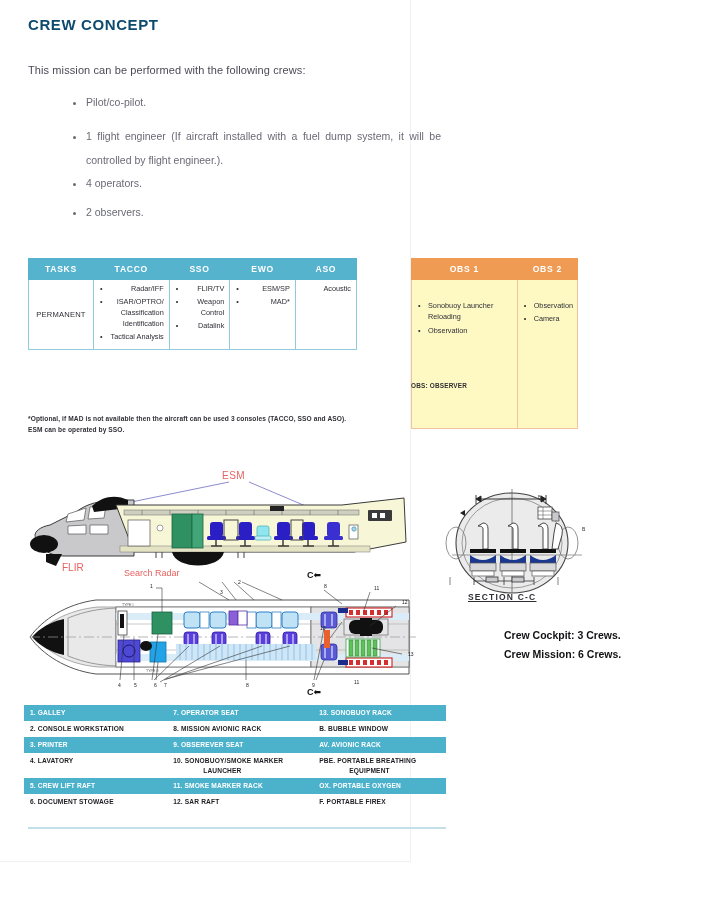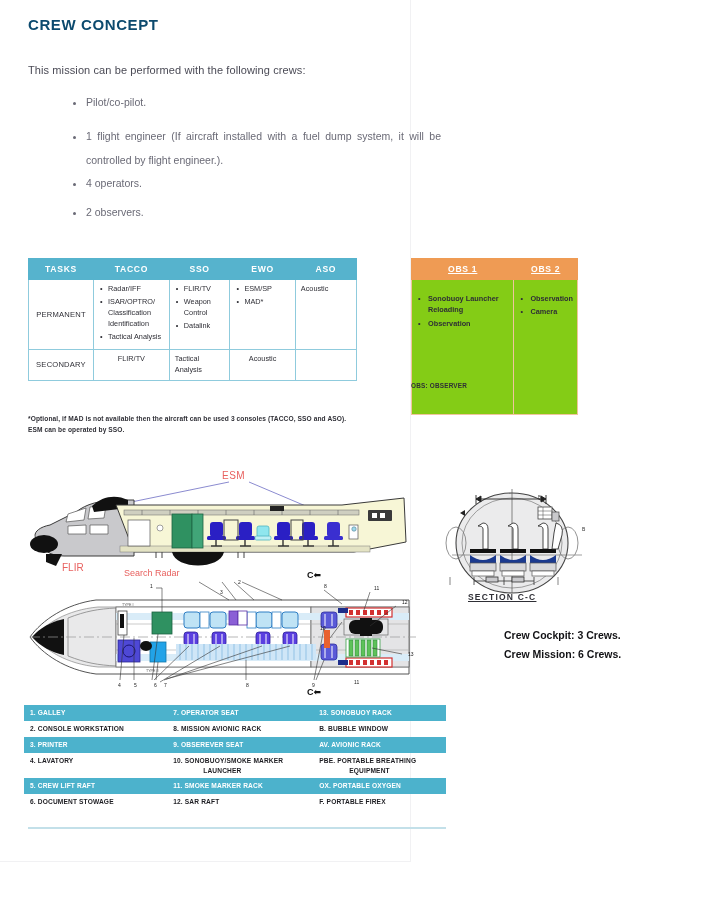--- a/index.html
+++ b/index.html
@@ -21,37 +21,37 @@
   #bullets li{margin-bottom:14px;}
   #bullets li.wide{text-align:justify;line-height:2.3;margin-bottom:4px;}
 
   
   #tasks-table{position:absolute;left:28px;top:258px;width:329px;
                border-collapse:collapse;font-size:7.3px;color:#2f2f36;}
   #tasks-table th{background:#56b3cd;color:#ffffff;font-size:8.6px;
                   letter-spacing:.7px;padding:5px 2px;border:1px solid #56b3cd;
                   font-weight:bold;text-align:center;}
   #tasks-table td{border:1px solid #8fcbdd;vertical-align:top;padding:4px 5px;
-                  line-height:1.5;}
+                  line-height:1.5;text-align:right;}
   #tasks-table td.rowhdr{vertical-align:middle;text-align:center;font-size:7.6px;
                          letter-spacing:.2px;}
   #tasks-table td.ctr{text-align:center;}
   #tasks-table ul{margin:0;padding-left:9px;list-style:none;}
   #tasks-table li{position:relative;margin-bottom:2px;}
   #tasks-table li:before{content:"•";position:absolute;left:-8px;}
   .col-tasks{width:68px;}.col-tacco{width:82px;}.col-sso{width:70px;}
   .col-ewo{width:78px;}.col-aso{width:77px;}
 
   
   #obs-table{position:absolute;left:411px;top:258px;width:167px;
              border-collapse:collapse;font-size:7.3px;color:#2f2f36;}
   #obs-table th{background:#ef9b54;color:#ffffff;font-size:8.6px;letter-spacing:.7px;
-                padding:5px 2px;border:1px solid #ef9b54;font-weight:bold;text-align:center;text-decoration:underline;}
-  #obs-table td{border:1px solid #f0c49c;background:#84cc16;vertical-align:top;
-                padding:13px 4px;height:108px;line-height:1.55;font-weight:bold;}
+                padding:5px 2px;border:1px solid #ef9b54;font-weight:bold;text-align:center;}
+  #obs-table td{border:1px solid #f0c49c;background:#fef9c3;vertical-align:top;
+                padding:20px 4px;height:108px;line-height:1.55;}
   #obs-table ul{margin:0;padding-left:12px;list-style:none;}
   #obs-table li{position:relative;margin-bottom:2px;}
   #obs-table li:before{content:"•";position:absolute;left:-10px;}
   #obs-note{position:absolute;left:411px;top:382px;font-size:6.4px;font-weight:bold;
             color:#2f2f36;letter-spacing:.2px;}
 
   
   #footnote{position:absolute;left:28px;top:414px;width:330px;font-size:6.6px;
             font-weight:bold;color:#2f2f36;line-height:1.6;letter-spacing:.1px;}
 
@@ -133,27 +133,20 @@
           <li>Datalink</li>
         </ul>
       </td>
       <td>
         <ul>
           <li>ESM/SP</li>
           <li>MAD*</li>
         </ul>
       </td>
       <td>Acoustic</td>
-    </tr>
-    <tr>
-      <td class="rowhdr">SECONDARY</td>
-      <td class="ctr">FLIR/TV</td>
-      <td>Tactical Analysis</td>
-      <td class="ctr">Acoustic</td>
-      <td></td>
     </tr>
   </tbody>
 </table>
 
 <table id="obs-table">
   <thead>
     <tr>
       <th>OBS 1</th>
       <th>OBS 2</th>
     </tr>

